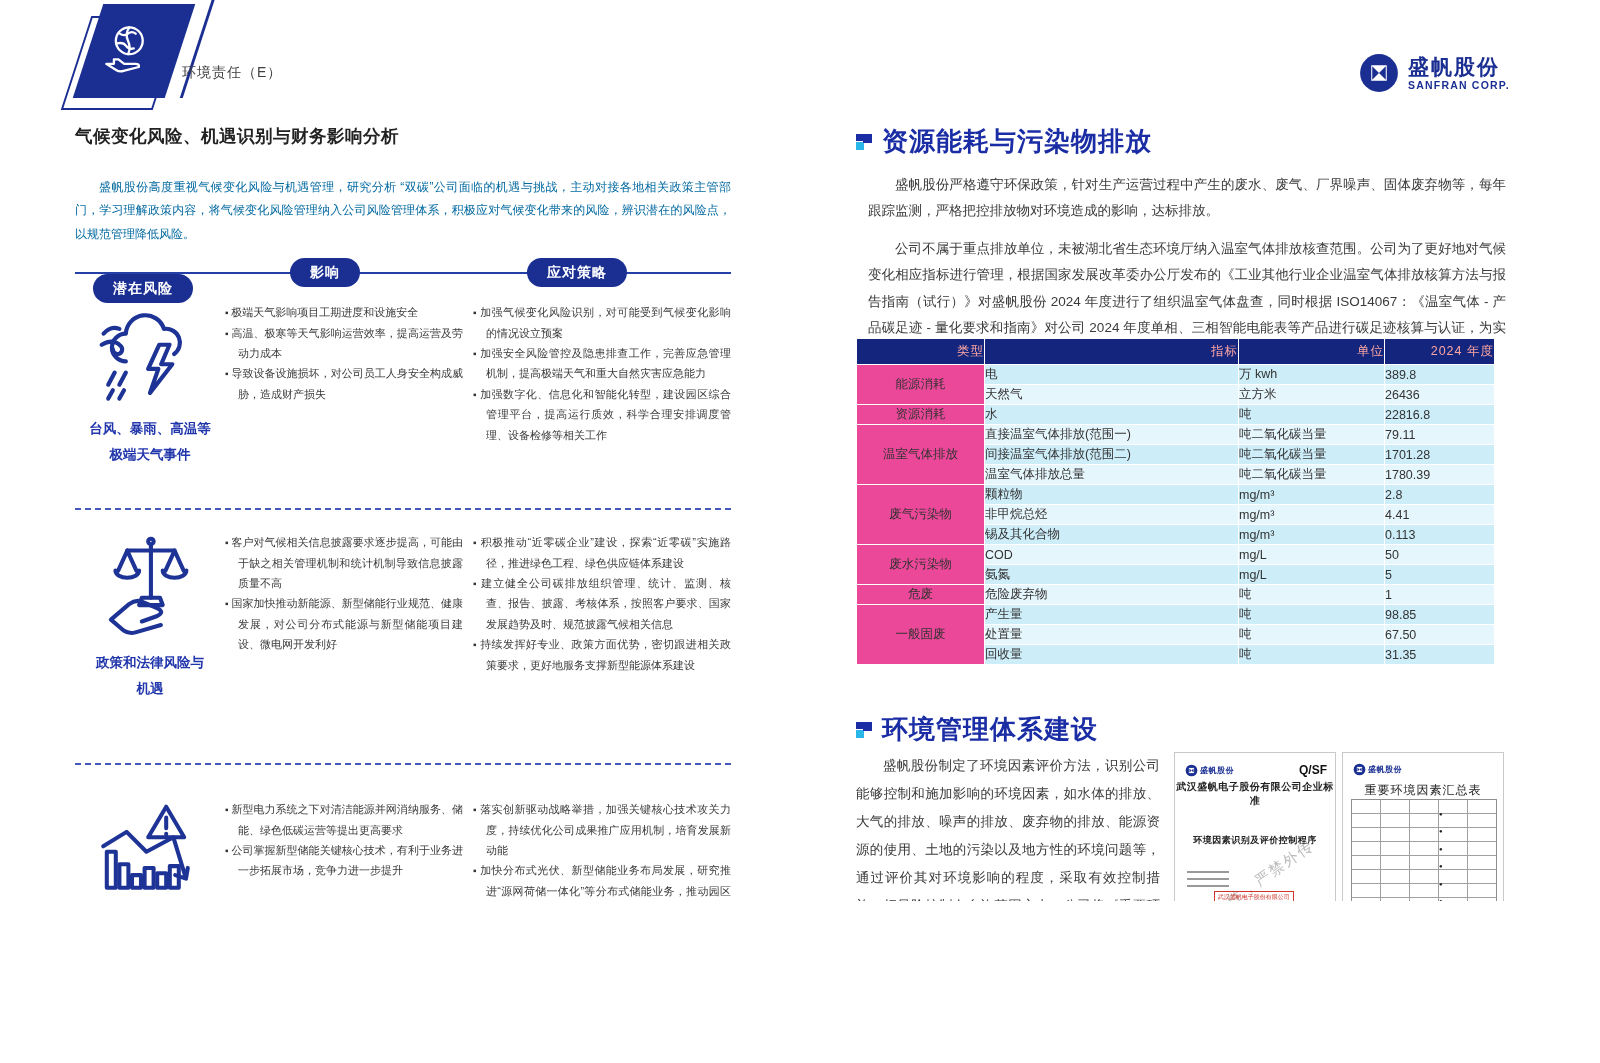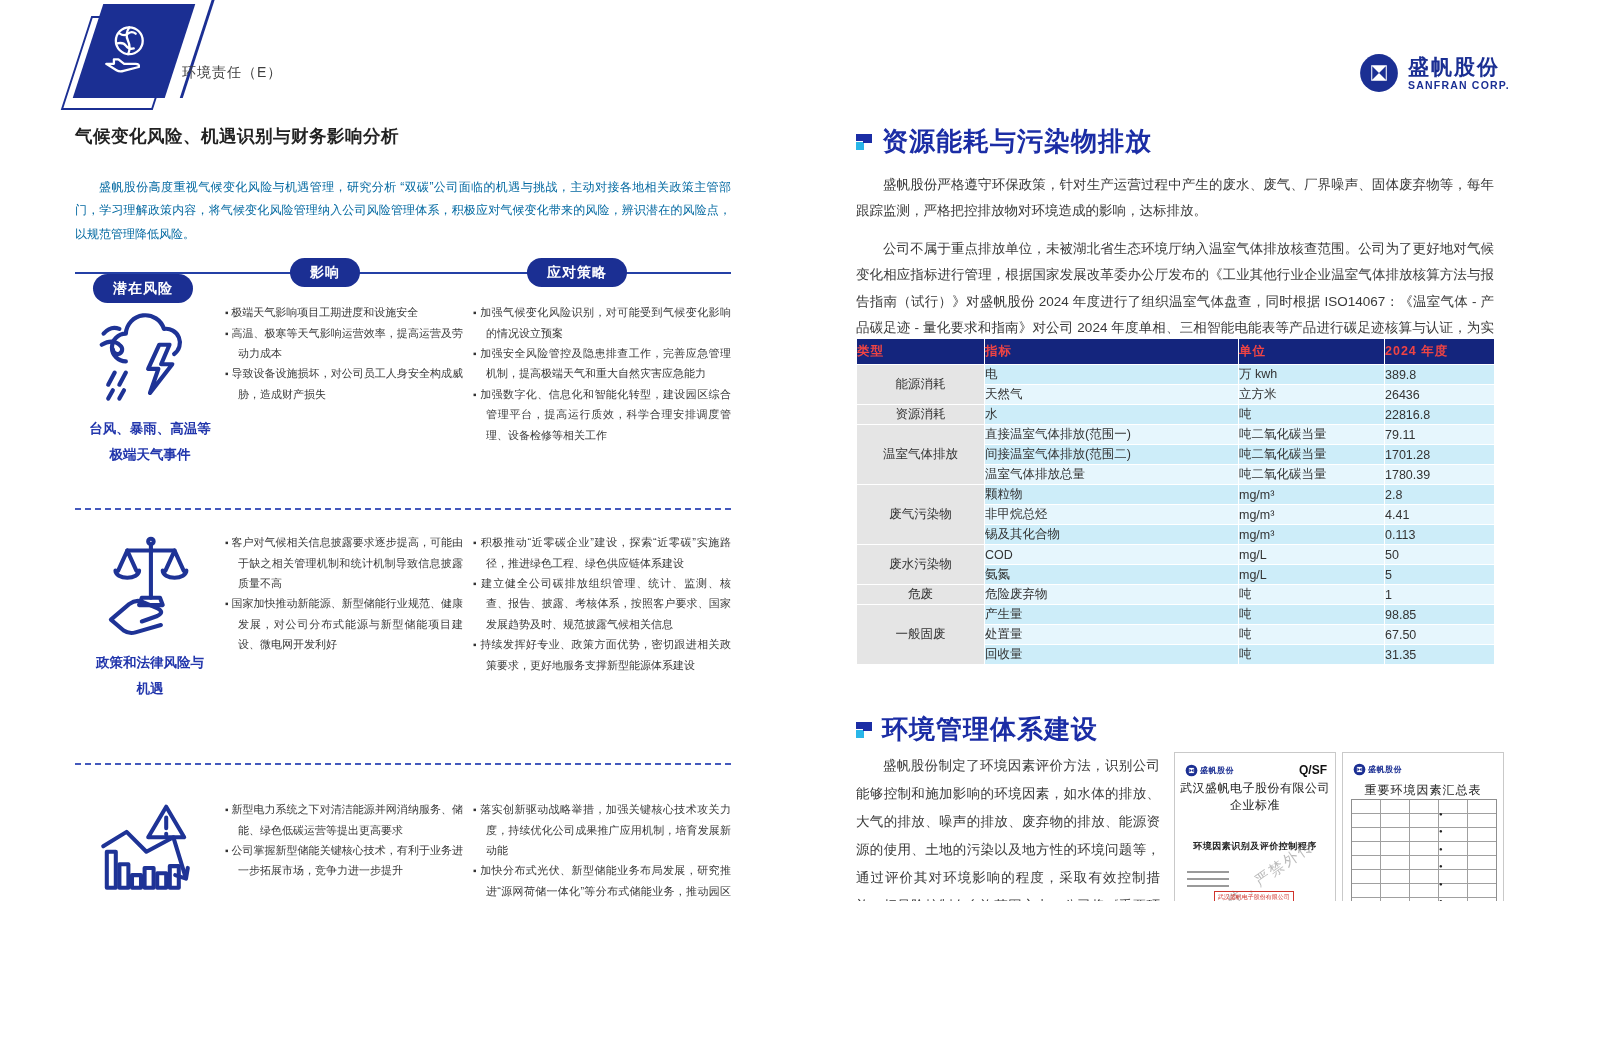--- a/index.html
+++ b/index.html
@@ -57,48 +57,48 @@
   .logo-en { font-size:10.5px; font-weight:bold; letter-spacing:1.2px; }
 
   .section-title { position:absolute; left:56px; display:flex; align-items:center;
     color:#1b2da5; font-size:26px; font-weight:bold; letter-spacing:1px; }
   .st-1 { top:124px; } .st-2 { top:712px; }
   .sq-bullet { position:relative; width:16px; height:16px; margin-right:10px; flex:none; }
   .sq-bullet .sq1 { position:absolute; left:0; bottom:0; width:8px; height:8px; background:#29b6e8; }
   .sq-bullet .sq2 { position:absolute; right:0; top:0; width:9px; height:9px; background:#1b2da5; }
   .sq-bullet .sq3 { position:absolute; left:0;  top:0;  width:7px; height:7px; background:#1b2da5; }
 
-  .para { position:absolute; left:56px; width:638px; font-size:13.5px; line-height:1.95;
+  .para { position:absolute; left:68px; width:638px; font-size:13.5px; line-height:1.95;
     text-align:justify; text-indent:2em; color:#3a3a3a; }
   .para-1 { top:172px; } .para-2 { top:236px; }
 
   table.etable { position:absolute; left:56px; top:338px; width:638px; border-collapse:collapse; table-layout:fixed; }
   table.etable th, table.etable td { border:1px solid #ffffff; font-size:12.5px; padding:0; }
-  table.etable th { background:#14257d; color:#ef4444; height:26px; font-weight:bold; text-align:left; letter-spacing:1px; }
+  table.etable th { background:#14257d; color:#fca5a5; height:26px; font-weight:normal; text-align:right; letter-spacing:1px; }
   table.etable td { height:20px; color:#333; }
-  td.cat { background:#e5e5e5; text-align:center; }
+  td.cat { background:#ec4899; text-align:center; }
   td.ind { padding-left:56px; text-align:left; }
   td.unit { padding-left:36px; text-align:left; }
   td.val { padding-left:30px; text-align:left; }
   tr.dark td.body { background:#cdedf9; }
   tr.light td.body { background:#e6f6fd; }
   .cw-1{width:128px;} .cw-2{width:254px;} .cw-3{width:146px;} .cw-4{width:110px;}
 
   .section2-body { position:absolute; left:56px; top:752px; width:644px; display:flex; }
   .section2-text { width:304px; flex:none; font-size:13.5px; line-height:2.08; text-align:justify;
     text-indent:2em; color:#3a3a3a; }
 
   .certs { display:flex; margin-left:8px; }
   .cert { position:relative; width:162px; height:204px; background:#fff; border:1px solid #c9c9c9;
     margin-left:6px; overflow:hidden; }
   .cert-head { display:flex; align-items:center; padding:10px 8px 0 10px; }
   .cert-logo-icon { width:13px; height:13px; flex:none; }
   .cert-logo-cn { font-size:8px; font-weight:bold; color:#1b2f93; margin-left:2px; letter-spacing:0.5px; }
   .cert-code { margin-left:auto; font-size:12px; font-weight:bold; color:#111; }
-  .cert-org { text-align:center; font-size:12px; font-weight:normal; color:#222; margin-top:3px; letter-spacing:0.5px; }
+  .cert-org { text-align:center; font-size:10px; font-weight:bold; color:#222; margin-top:3px; letter-spacing:0.5px; }
   .cert-title1 { text-align:center; font-size:9px; font-weight:bold; color:#222; margin-top:26px; letter-spacing:0.5px; }
   .cert-graylines { position:absolute; left:12px; top:118px; width:42px; height:16px;
     background:repeating-linear-gradient(#9a9a9a 0 2px, transparent 2px 7px); }
   .stamp-wrap { position:absolute; left:38px; top:132px; text-align:center; }
   .stamp-top { color:#d0342c; font-size:6px; border:1px solid #d0342c; border-bottom:none; padding:1px 3px; display:inline-block; }
   .stamp-box { border:1.5px solid #d0342c; color:#d0342c; font-size:13px; font-weight:bold;
     letter-spacing:8px; padding:2px 10px 2px 16px; }
   .watermark { position:absolute; left:-6px; top:112px; width:200px; transform:rotate(-35deg);
     color:rgba(130,130,130,0.55); font-size:15px; letter-spacing:2px; white-space:nowrap; }
   .cert-minitable { position:absolute; left:10px; bottom:10px; width:140px; height:42px;

